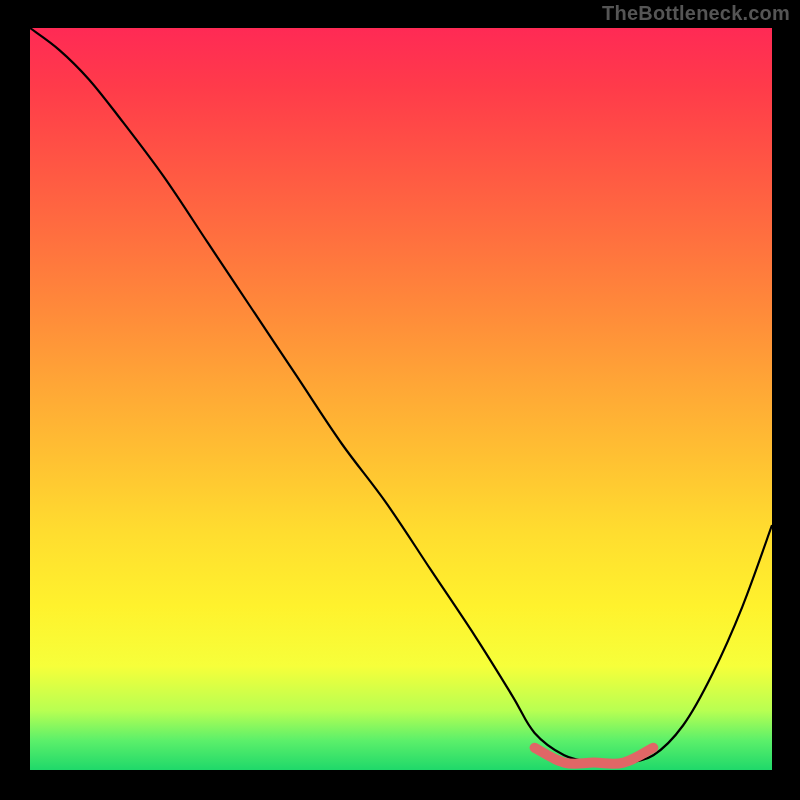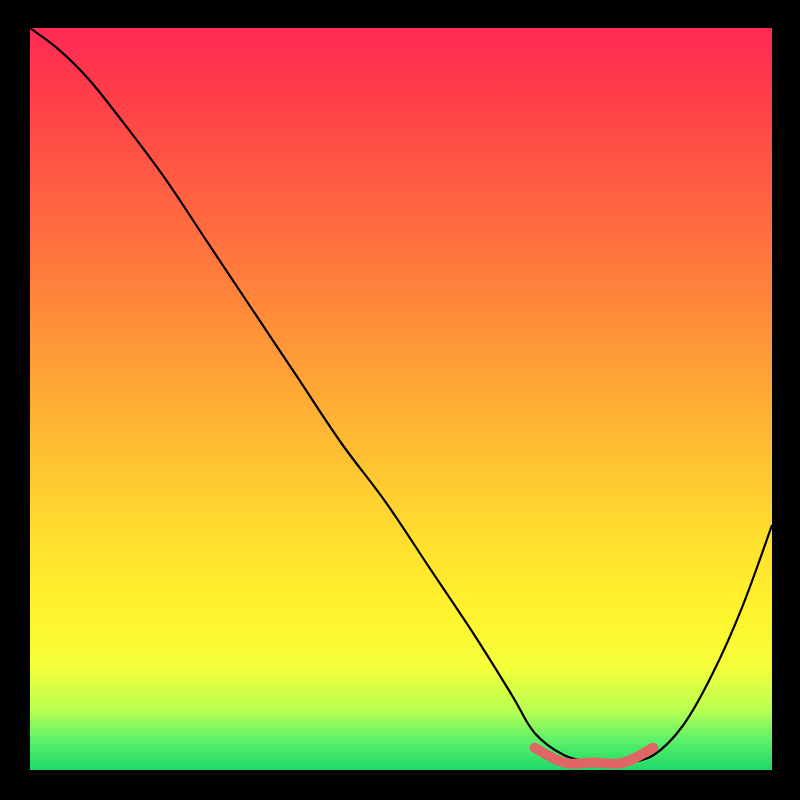--- a/index.html
+++ b/index.html
@@ -67,20 +67,21 @@
     stroke-width: 10;
     stroke-linecap: round;
     stroke-linejoin: round;
   }
 </style>
 </head>
 <body>
 
 <div class="stage">
 
+  <div class="watermark">TheBottleneck.com</div>
 
   <div class="plot-area">
     <svg class="curves" viewBox="0 0 742 742" preserveAspectRatio="none">
       <path id="main-curve" class="black-line" d="M 0.0 0.0 C 5.3 4.0, 19.0 12.9, 29.7 22.3 C 40.4 31.6, 48.7 39.9, 59.4 51.9 C 70.0 64.0, 75.7 71.7, 89.0 89.0 C 102.4 106.4, 117.5 125.7, 133.6 148.4 C 149.6 171.1, 162.1 191.1, 178.1 215.2 C 194.1 239.2, 206.6 257.9, 222.6 282.0 C 238.6 306.0, 251.1 324.7, 267.1 348.7 C 283.1 372.8, 295.6 392.8, 311.6 415.5 C 327.7 438.2, 340.1 452.2, 356.2 474.9 C 372.2 497.6, 384.7 517.6, 400.7 541.7 C 416.7 565.7, 430.5 585.7, 445.2 608.4 C 459.9 631.1, 471.6 650.4, 482.3 667.8 C 493.0 685.2, 495.2 694.2, 504.6 704.9 C 513.9 715.6, 523.6 721.8, 534.2 727.2 C 544.9 732.5, 553.2 733.2, 563.9 734.6 C 574.6 735.9, 582.9 735.9, 593.6 734.6 C 604.3 733.2, 612.6 733.8, 623.3 727.2 C 634.0 720.5, 642.3 712.2, 653.0 697.5 C 663.6 682.8, 672.0 666.9, 682.6 645.5 C 693.3 624.2, 701.6 605.5, 712.3 578.8 C 723.0 552.0, 736.7 511.8, 742.0 497.1"></path>
       <path id="highlight-curve" class="red-seg" d="M 504.6 719.7 C 509.9 722.4, 523.6 731.9, 534.2 734.6 C 544.9 737.3, 553.2 734.6, 563.9 734.6 C 574.6 734.6, 582.9 737.3, 593.6 734.6 C 604.3 731.9, 617.9 722.4, 623.3 719.7"></path>
     </svg>
   </div>
 
 </div>
 

